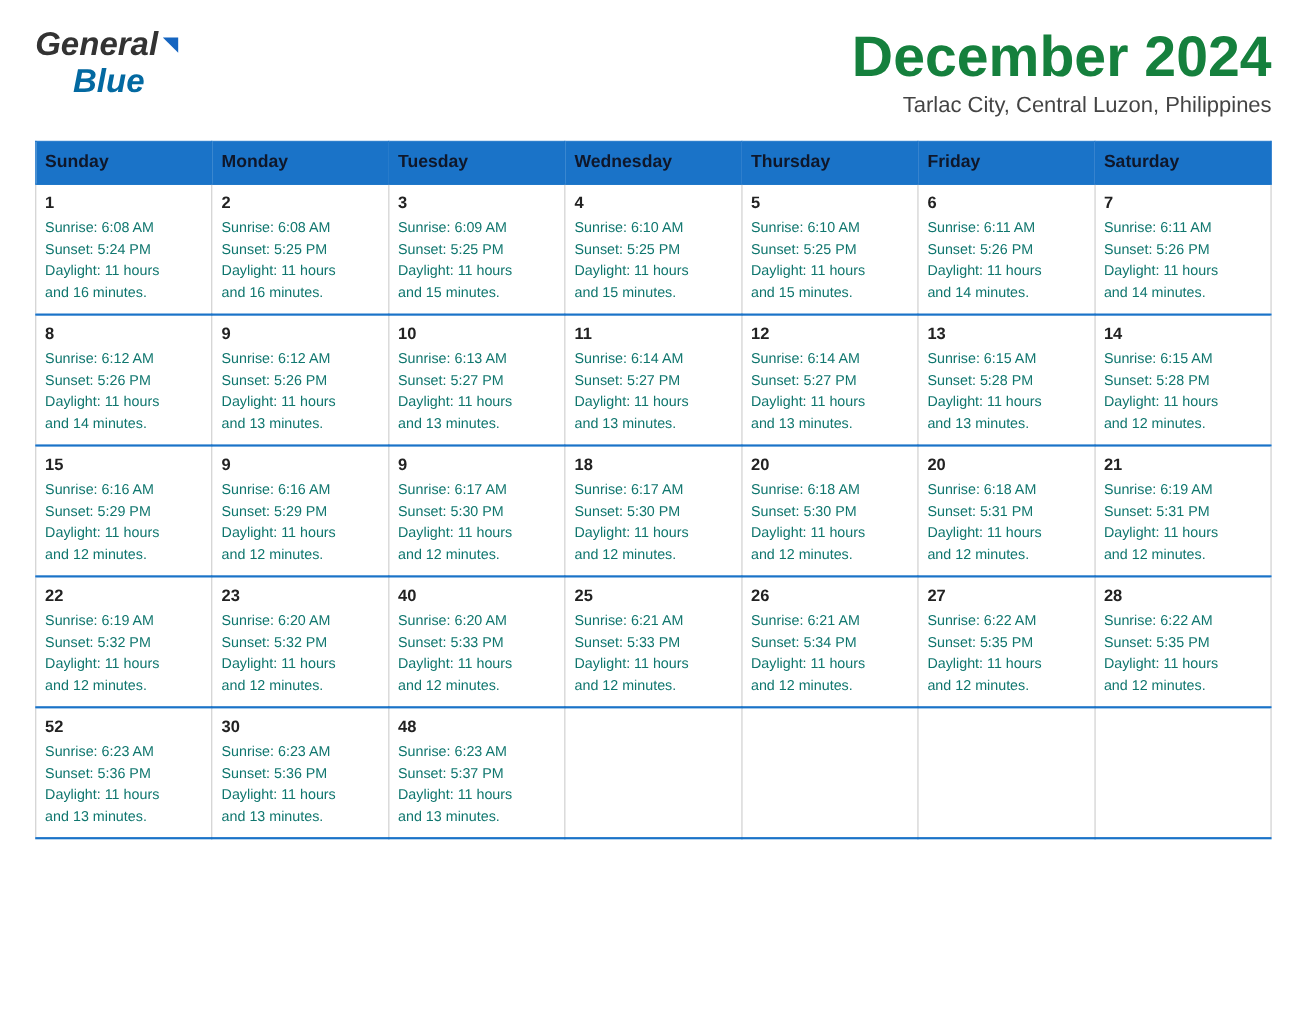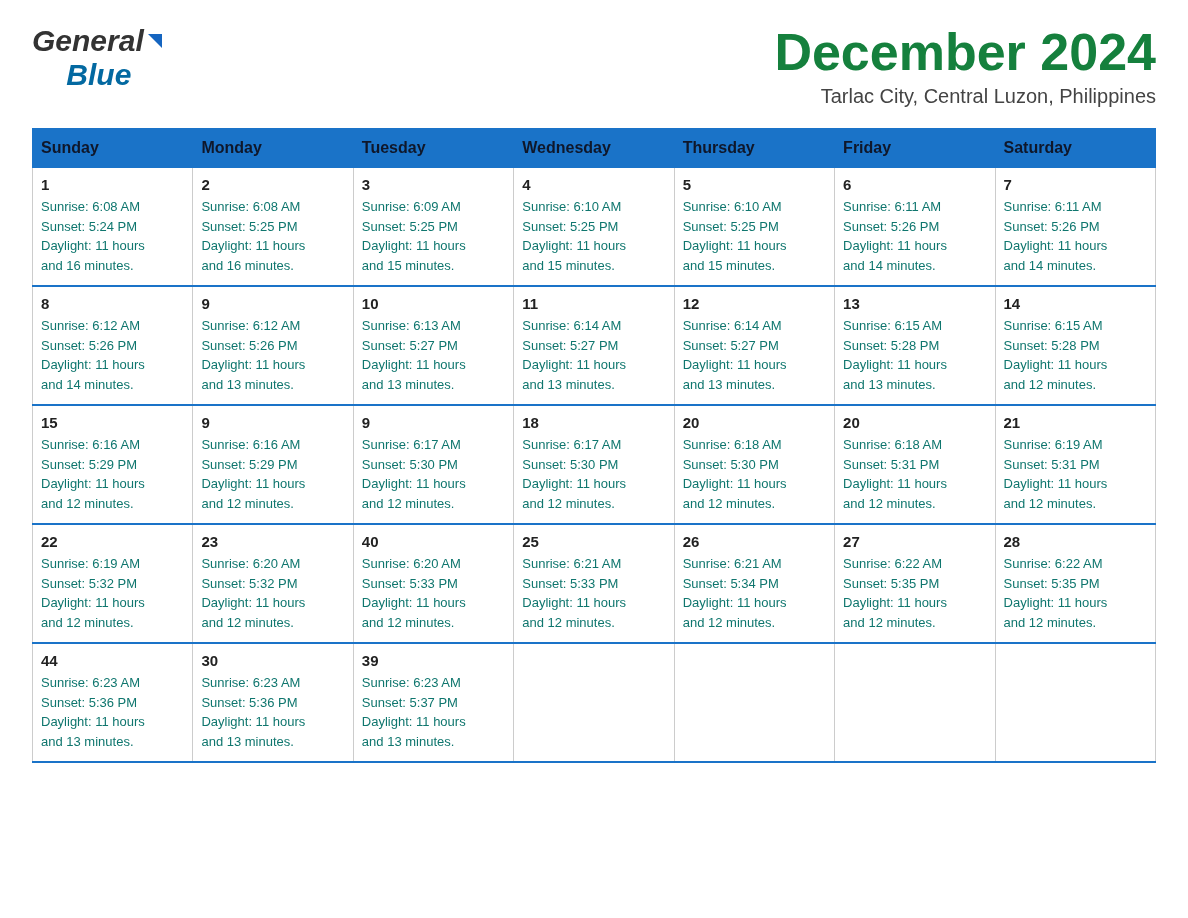--- a/index.html
+++ b/index.html
@@ -247,29 +247,29 @@
         <div class="day-number">27</div>
         <div class="day-info">Sunrise: 6:22 AM<br>Sunset: 5:35 PM<br>Daylight: 11 hours<br>and 12 minutes.</div>
       </td>
         <td>
         <div class="day-number">28</div>
         <div class="day-info">Sunrise: 6:22 AM<br>Sunset: 5:35 PM<br>Daylight: 11 hours<br>and 12 minutes.</div>
       </td>
       </tr>
       <tr>
         <td>
-        <div class="day-number">44</div>
+        <div class="day-number">52</div>
         <div class="day-info">Sunrise: 6:23 AM<br>Sunset: 5:36 PM<br>Daylight: 11 hours<br>and 13 minutes.</div>
       </td>
         <td>
         <div class="day-number">30</div>
         <div class="day-info">Sunrise: 6:23 AM<br>Sunset: 5:36 PM<br>Daylight: 11 hours<br>and 13 minutes.</div>
       </td>
         <td>
-        <div class="day-number">39</div>
+        <div class="day-number">48</div>
         <div class="day-info">Sunrise: 6:23 AM<br>Sunset: 5:37 PM<br>Daylight: 11 hours<br>and 13 minutes.</div>
       </td>
         <td class="empty-cell"></td>
         <td class="empty-cell"></td>
         <td class="empty-cell"></td>
         <td class="empty-cell"></td>
       </tr>
     </tbody>
 </table>
 

